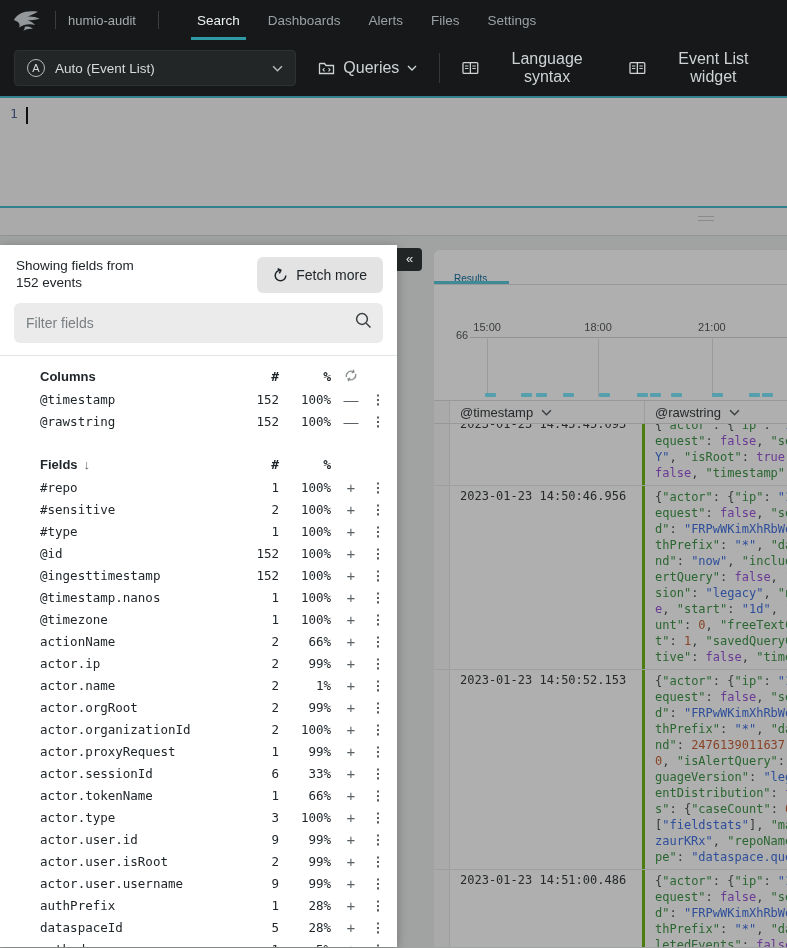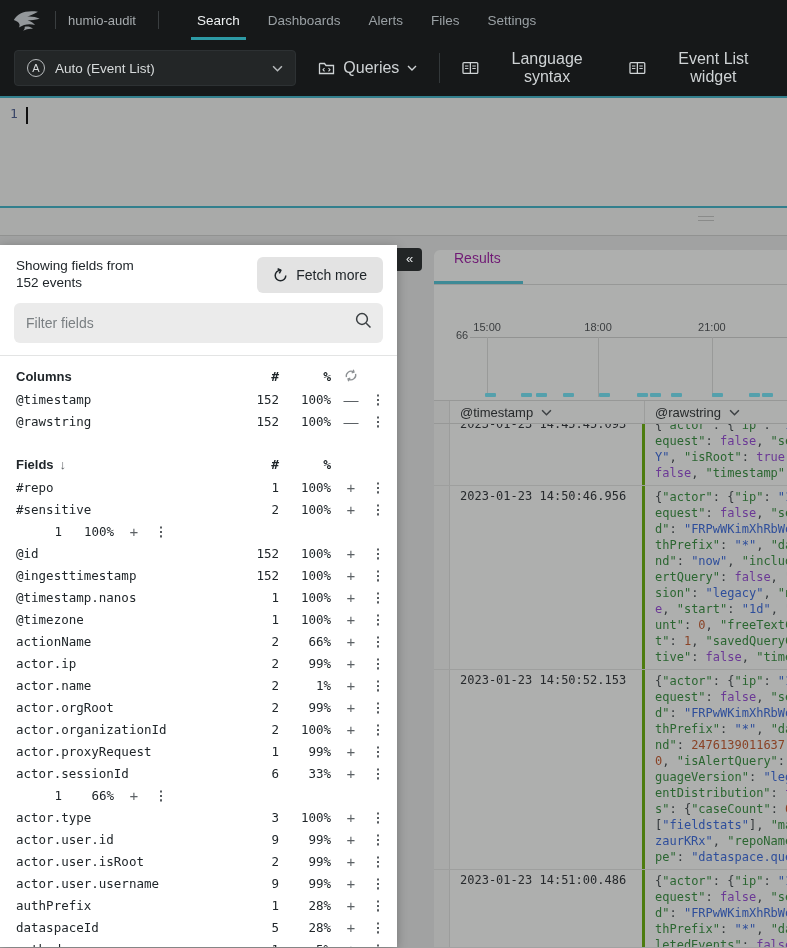--- a/index.html
+++ b/index.html
@@ -58,41 +58,41 @@
   .filter-input { width:100%; height:40px; background:#ebebeb; border:none; border-radius:6px;
             padding:0 38px 0 12px; font-size:14px; color:#20262a; font-family:inherit; outline:none; }
   .filter-input::placeholder { color:#7a7f82; }
   .filter-search-icon { position:absolute; right:10px; top:8px; color:#3a3f42; }
   .fp-divider { height:1px; background:#e3e4e4; margin-top:12px; }
 
   .ftable { padding:6px 0 0 0; }
   .frow { display:flex; align-items:center; height:22px; padding:0 12px 0 16px; font-size:12.5px; }
   .frow.header { font-weight:bold; color:#20262a; font-size:13px; height:24px; margin-top:2px; }
   .fname { font-family:"DejaVu Sans Mono", monospace; color:#20262a; flex:1 1 auto;
-            white-space:nowrap; overflow:hidden; }
+            white-space:nowrap; overflow:hidden;margin-left:24px; }
   .sec-title { font-family:"Liberation Sans", sans-serif; }
   .fcount { width:46px; text-align:right; font-family:"DejaVu Sans Mono", monospace; color:#20262a; }
   .fpct   { width:52px; text-align:right; font-family:"DejaVu Sans Mono", monospace; color:#20262a; }
   .faction { width:40px; text-align:center; color:#5c6165; font-size:15px; cursor:pointer; }
   .faction.hdr-sync { color:#8d9194; }
   .fkebab { width:14px; text-align:center; color:#4c5155; font-size:13px; letter-spacing:0;
             cursor:pointer; font-weight:bold; }
   .sort-arrow { color:#5c6165; font-weight:normal; margin-left:6px; }
   .gap-row { height:18px; }
 
   
   .collapse-btn { position:absolute; left:397px; top:12px; width:25px; height:23px; background:#222526;
             color:#e3e6e7; border:none; border-radius:0 4px 4px 0; font-size:13px; cursor:pointer;
             display:flex; align-items:center; justify-content:center; padding-bottom:2px; }
 
   
   .results-panel { position:absolute; left:434px; top:14px; right:0; bottom:0; background:#aeafae;
             border-radius:6px 0 0 0; overflow:hidden; }
   .tabbar { height:35px; border-bottom:1px solid #979897; display:flex; }
-  .tab { padding:0 22px 0 20px; display:flex; align-items:flex-start; font-size:14px; color:#701a75;
+  .tab { padding:0 22px 0 20px; display:flex; align-items:flex-end; font-size:10px; color:#0c4a6e;
             position:relative; cursor:pointer; }
   .tab.active::after { content:""; position:absolute; left:0; right:0; bottom:0; height:3px;
             background:#3e8a96; }
 
   .chart { position:relative; height:115px; }
   .chart-ymax { position:absolute; left:22px; top:44px; font-size:11px; color:#3a3d3f; }
   .chart-axis { position:absolute; left:36px; right:0; top:52px; height:1px; background:#929392; }
   .chart-plot { position:absolute; left:36px; right:0; top:52px; bottom:0; }
   .gridline { position:absolute; top:0; width:1px; height:60px; background:#999a99; }
   .tick-label { position:absolute; top:-16px; transform:translateX(-50%); font-size:11px; color:#3a3d3f; }
@@ -280,20 +280,21 @@
             <span class="fkebab">⋮</span>
           </div>
           <div class="frow">
             <span class="fname">#sensitive</span>
             <span class="fcount">2</span>
             <span class="fpct">100%</span>
             <span class="faction">+</span>
             <span class="fkebab">⋮</span>
           </div>
           <div class="frow">
+            <span class="fname">#type</span>
             <span class="fcount">1</span>
             <span class="fpct">100%</span>
             <span class="faction">+</span>
             <span class="fkebab">⋮</span>
           </div>
           <div class="frow">
             <span class="fname">@id</span>
             <span class="fcount">152</span>
             <span class="fpct">100%</span>
             <span class="faction">+</span>
@@ -363,20 +364,21 @@
             <span class="fkebab">⋮</span>
           </div>
           <div class="frow">
             <span class="fname">actor.sessionId</span>
             <span class="fcount">6</span>
             <span class="fpct">33%</span>
             <span class="faction">+</span>
             <span class="fkebab">⋮</span>
           </div>
           <div class="frow">
+            <span class="fname">actor.tokenName</span>
             <span class="fcount">1</span>
             <span class="fpct">66%</span>
             <span class="faction">+</span>
             <span class="fkebab">⋮</span>
           </div>
           <div class="frow">
             <span class="fname">actor.type</span>
             <span class="fcount">3</span>
             <span class="fpct">100%</span>
             <span class="faction">+</span>

